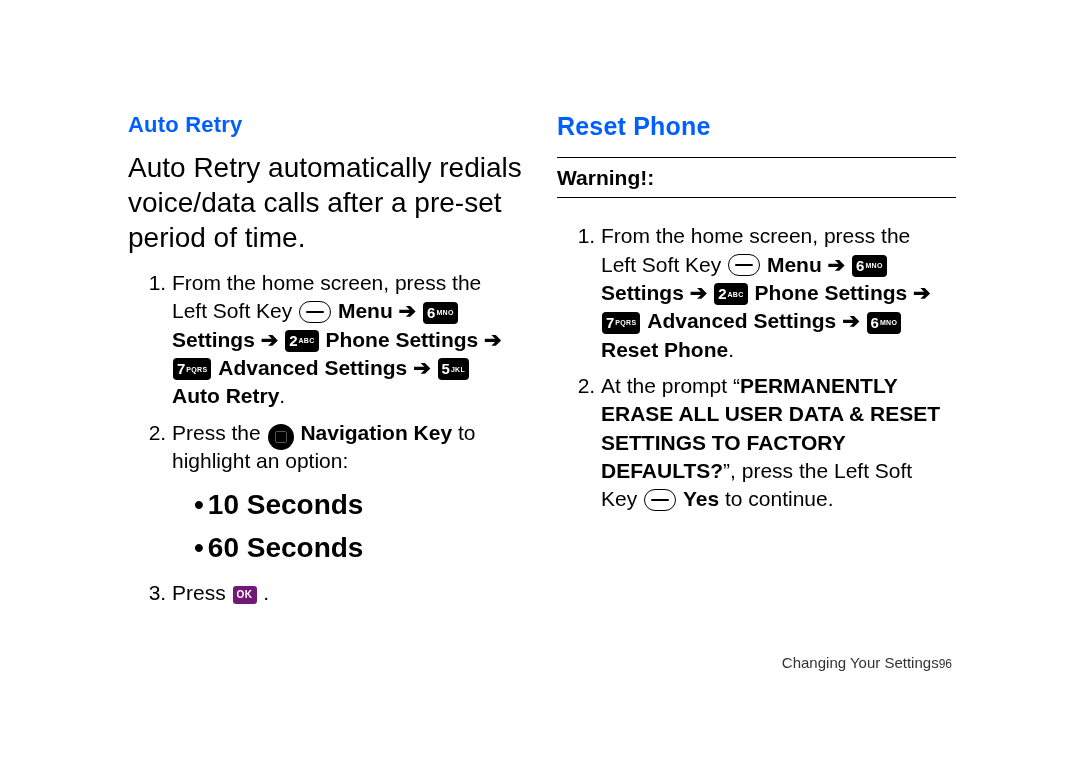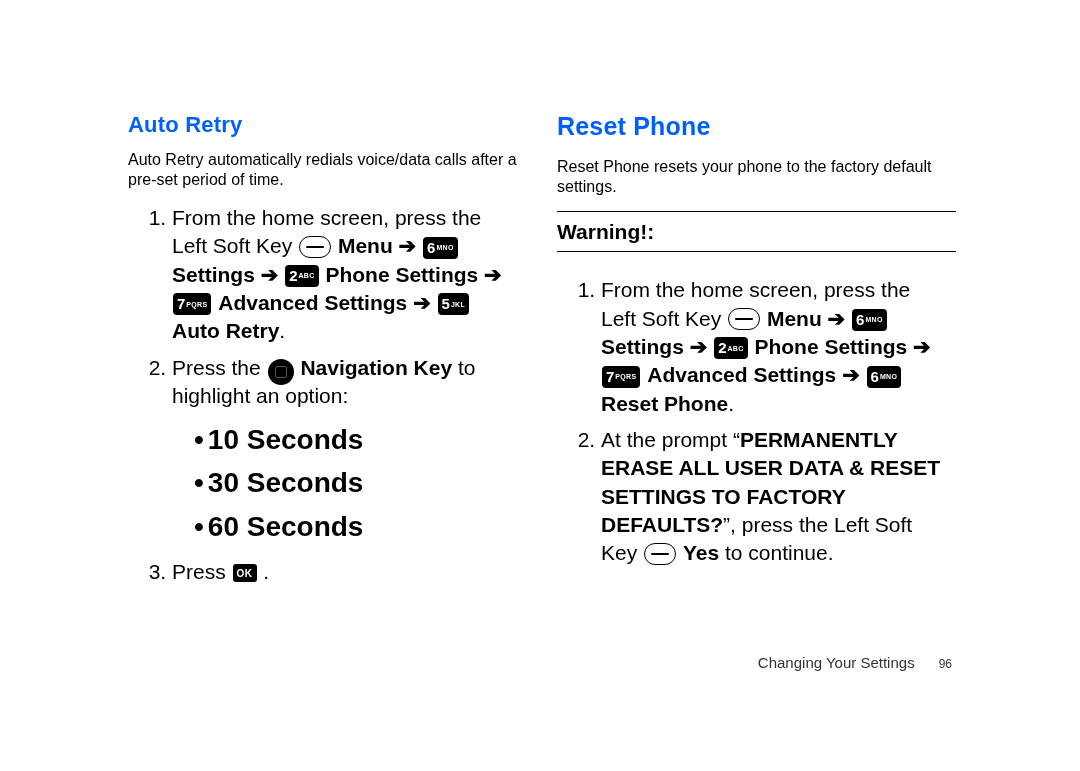--- a/index.html
+++ b/index.html
@@ -1,44 +1,44 @@
 <!DOCTYPE html>
 <html><head>
 <meta charset="utf-8">
 <style>
   html,body{margin:0;padding:0;background:#fff;font-family:Arial,Helvetica,sans-serif;color:#000}
   .page{width:1080px;height:771px;box-sizing:border-box;padding:112px 124px 60px 128px;position:relative}
   .cols{display:flex;gap:30px}
   .col{flex:1;min-width:0}
   h2{font-family:Arial,Helvetica,sans-serif;font-weight:900;font-size:22px;color:#005fff;margin:0 0 12px 0;letter-spacing:.2px}
   h2.right{font-size:25px;margin-bottom:16px}
-  p{font-size:16px;line-height:1.25;margin:0 0 14px 0}
+  p{font-size:28px;line-height:1.25;margin:0 0 14px 0}
   ol{list-style:decimal;margin:8px;padding-left:36px}
   ol>li{font-size:21px;line-height:1.35;margin-bottom:8px}
   ul{list-style:none;padding-left:22px;margin:10px 0 12px 0}
   ul>li{font-size:28px;font-weight:bold;margin-bottom:6px}
   ul>li:before{content:"\2022";margin-right:4px}
   b,strong{font-weight:900}
   .arrow{font-weight:bold}
   
   .key{display:inline-flex;align-items:center;justify-content:center;vertical-align:middle;margin:0 1px}
   .soft{width:30px;height:20px;border:1.5px solid #000;border-radius:12px;background:#fff;position:relative;top:-1px}
   .soft:before{content:"";display:block;width:18px;height:2.2px;background:#000;border-radius:2px;margin:auto;position:absolute;left:0;right:0;top:50%;transform:translateY(-50%)}
   .blackkey{background:#000;color:#fff;border-radius:4px;height:22px;padding:0 4px;font-family:Arial,sans-serif;font-weight:900;font-size:13px}
   .blackkey .big{font-size:15px}
   .blackkey .sub{font-size:7px;letter-spacing:.3px;margin-left:1px}
-  .okkey{background:#000000;color:#fff;border-radius:3px;height:18px;padding:0 4px;font-size:10px;font-weight:900;letter-spacing:.5px}
+  .okkey{background:#701a75;color:#fff;border-radius:3px;height:18px;padding:0 4px;font-size:10px;font-weight:900;letter-spacing:.5px}
   .nav{width:26px;height:26px;border-radius:50%;background:#000;position:relative;top:3px}
   .nav:before{content:"";position:absolute;left:50%;top:50%;width:10px;height:10px;border:1.5px solid #555;border-radius:2px;transform:translate(-50%,-50%)}
   
   .warn{border-top:1.5px solid #000;border-bottom:1.5px solid #000;padding:6px 0;margin:8px 0 24px 0}
   .warn-row{display:flex;gap:6px;font-size:21px;line-height:1.3}
   .warn-label{font-weight:900;white-space:nowrap}
   .warn-body{flex:1}
-  .footer{position:absolute;right:128px;bottom:100px;font-size:15px;color:#333;display:flex;align-items:baseline;gap:24px}
+  .footer{position:absolute;right:128px;bottom:100px;font-size:15px;color:#333;display:flex;align-items:baseline;}
   .footer .pg{font-size:12px}
 </style>
 </head>
 <body>
 
 <div class="page">
 <div class="cols">
 
 <div class="col">
   <h2>Auto Retry</h2>
@@ -69,34 +69,32 @@
             </span>
       <strong> <span>Auto Retry</span></strong>.
     </li>
     <li>
       <span>Press the </span>
       <span class="key nav"></span>
       <strong> <span>Navigation Key</span></strong>
       <span> to highlight an option:</span>
       <ul>
         <li>10 Seconds</li>
-        <li>30 Seconds</li>
         <li>60 Seconds</li>
       </ul>
     </li>
     <li>
       <span>Press </span>
       <span class="key okkey">OK</span> .
     </li>
   </ol>
 </div>
 
 <div class="col">
   <h2 class="right">Reset Phone</h2>
-  <p>Reset Phone resets your phone to the factory default settings.</p>
 
   <div class="warn">
     <div class="warn-row">
       <div class="warn-label">Warning!:</div>
     </div>
   </div>
 
   <ol>
     <li>
       <span>From the home screen, press the Left Soft Key </span>

